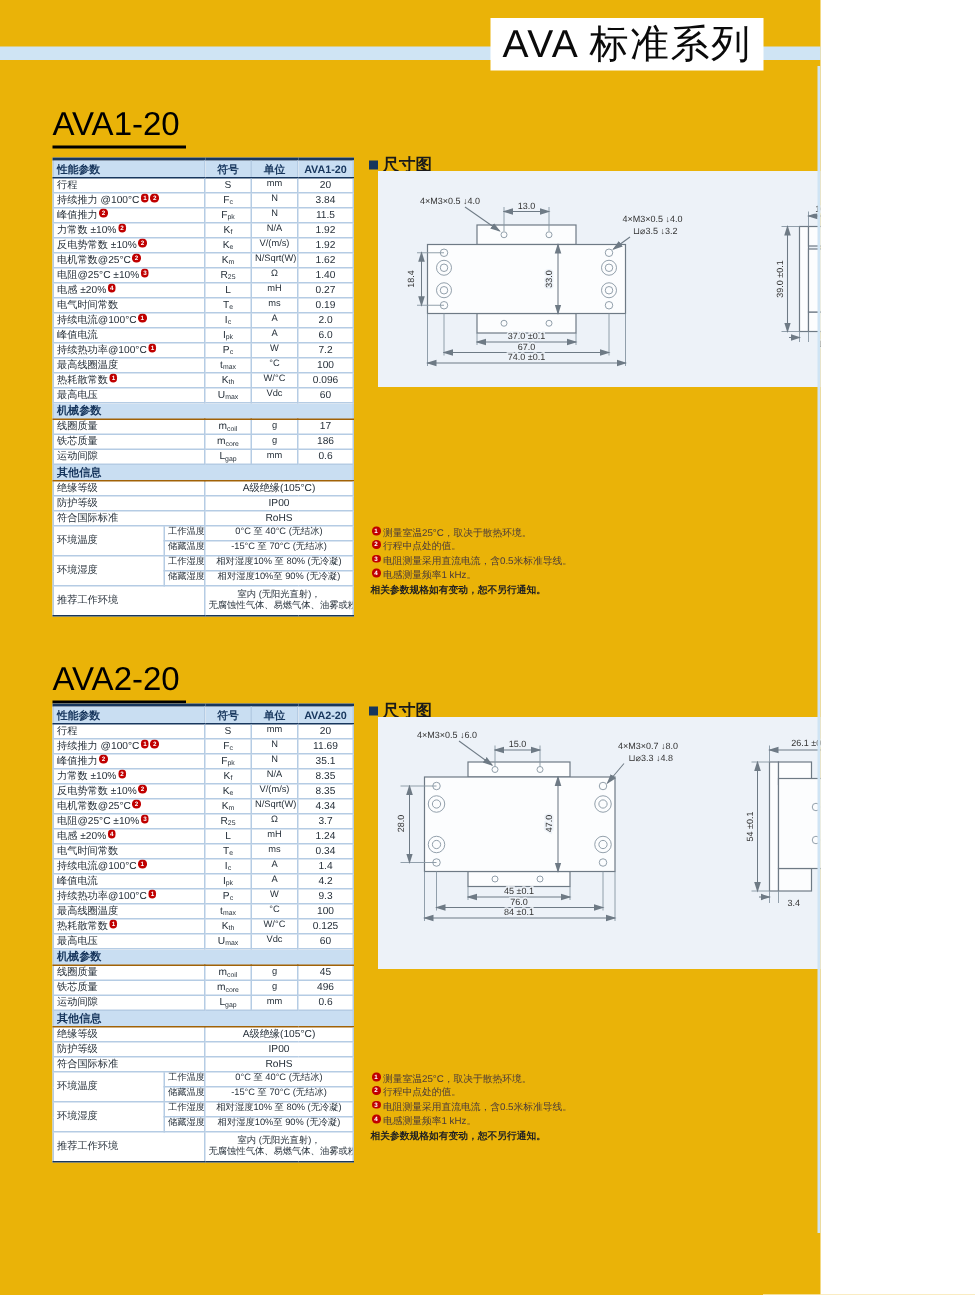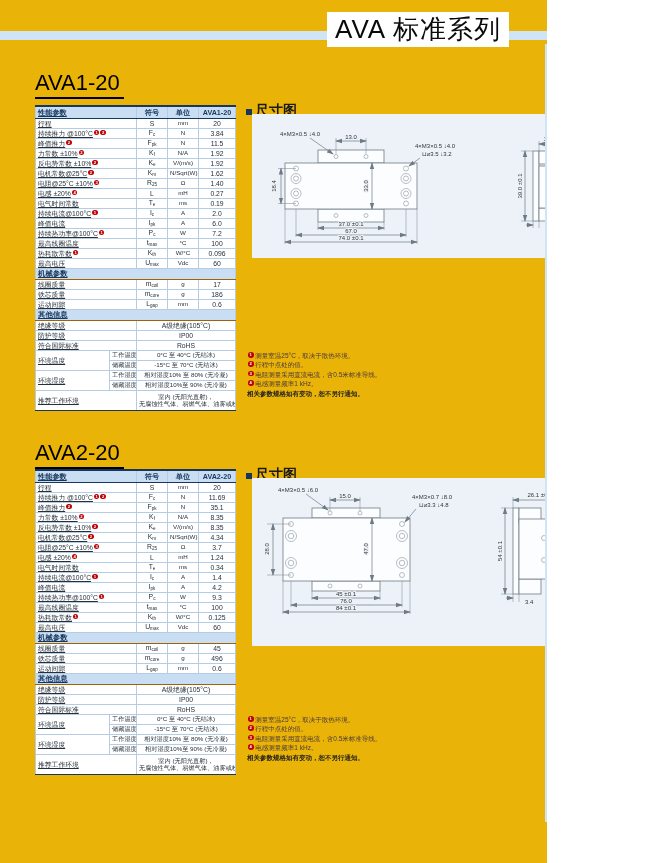--- a/index.html
+++ b/index.html
@@ -17,28 +17,28 @@
   table.spec{border-collapse:collapse;table-layout:fixed;width:200px;position:absolute;left:35px;
              font-size:6.8px;color:#26303a;background:#fff;}
   .tbl1{top:105px;} .tbl2{top:469px;}
   table.spec td{border:1px solid #b5cce4;padding:0 2px;height:9px;line-height:1.05;
                 white-space:nowrap;overflow:hidden;}
   table.spec tr.hd-row td{background:#c9def2;color:#17365d;font-weight:bold;font-size:7.2px;
                 border-top:2px solid #17365d;border-bottom:1px solid #17365d;height:11px;}
   table.spec tr.sec-row td{background:#c9def2;color:#17365d;font-weight:bold;font-size:7.4px;
                 border-top:1.5px solid #17365d;border-bottom:1px solid #a16207;height:10px;}
   table.spec tr:last-child td{border-bottom:1.5px solid #17365d;}
-  td.c{text-align:center;} td.l{text-align:left;text-decoration:underline;}
+  td.c{text-align:center;} td.l{text-align:left;}
   td.sm6{font-size:6.2px;text-align:center;}
   .sb{font-size:4.6px;vertical-align:-1px;}
   .mk{display:inline-block;width:5.5px;height:5.5px;border-radius:50%;background:#c00000;color:#fff;
       font-size:4.2px;line-height:5.6px;text-align:center;vertical-align:2px;margin-left:1px;
       font-weight:bold;}
   
-  .dim-label{position:absolute;left:246px;font-size:14px;color:#1a1a1a;font-weight:bold;}
+  .dim-label{position:absolute;left:246px;font-size:11px;color:#1a1a1a;font-weight:bold;}
   .dim-label .sq{display:inline-block;width:6px;height:6px;background:#17365d;margin-right:3px;}
   .dl1{top:102px;} .dl2{top:466px;}
   
   .diagram-box{position:absolute;left:252px;width:363px;background:#edf2f8;}
   .box1{top:114px;height:144px;} .box2{top:478px;height:168px;}
   svg{display:block;}
   .dwg{stroke:#6e7a85;stroke-width:0.8;fill:#fcfdfe;}
   .thin{stroke:#8795a1;stroke-width:0.6;fill:none;}
   .dim{stroke:#6e7a85;stroke-width:0.7;fill:none;}
   text.dt{font-size:6px;fill:#333;paint-order:stroke;stroke:#edf2f8;stroke-width:2px;

